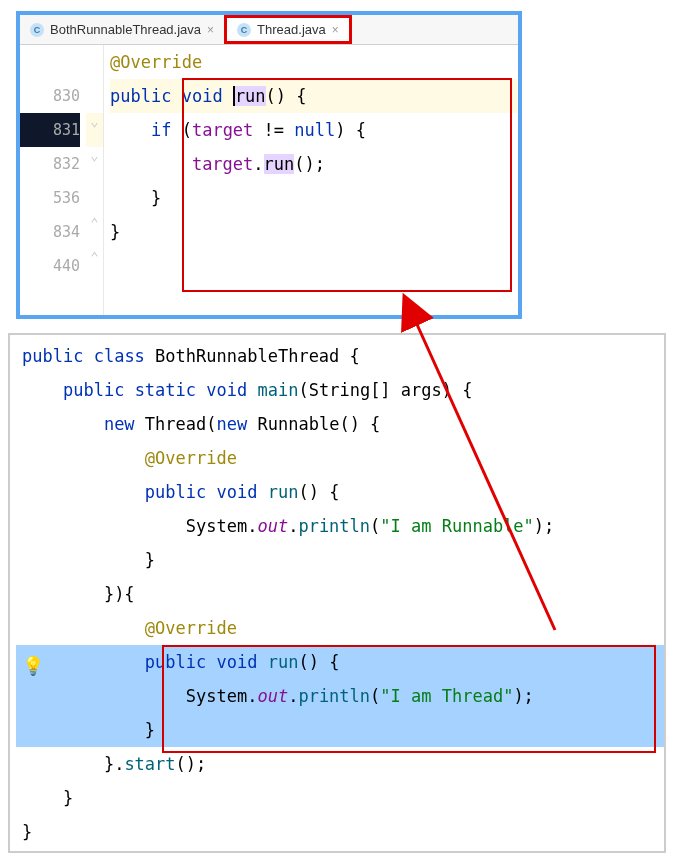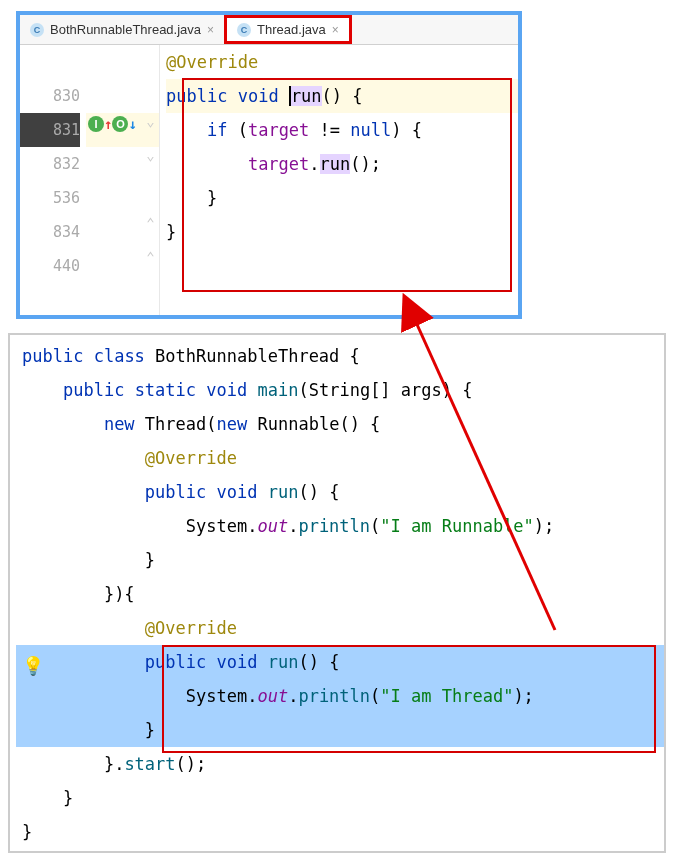--- a/index.html
+++ b/index.html
@@ -69,32 +69,25 @@
       <span class="tab-icon">C</span>
       <span>Thread.java</span>
       <span class="tab-close">×</span>
     </div>
   </div>
 
   <div class="editor">
     <div class="gutter">
       <div class="ln">&nbsp;</div>
       <div class="ln">830</div>
-      <div class="ln" style="background:#404040;">831</div>
+      <div class="ln" style="background:#0f172a;">831</div>
       <div class="ln">832</div>
       <div class="ln">536</div>
       <div class="ln">834</div>
       <div class="ln">440</div>
-    </div>
-    <div class="marker-col">
-      <div style="height:34px"></div>
-      <div style="height:34px"></div>
-      <div style="height:34px; background:#fffae3; padding-left:2px;">
-        <span class="marker-i">I</span><span class="arr-up">↑</span><span class="marker-o">O</span><span class="arr-dn">↓</span>
-      </div>
     </div>
     <div class="fold-col">
       <div style="height:34px"></div>
       <div style="height:34px"></div>
       <div style="height:34px;background:#fffae3;">
           <span class="fold-mark">⌄</span>
         </div>
       <div style="height:34px">
           <span class="fold-mark">⌄</span>
         </div>

